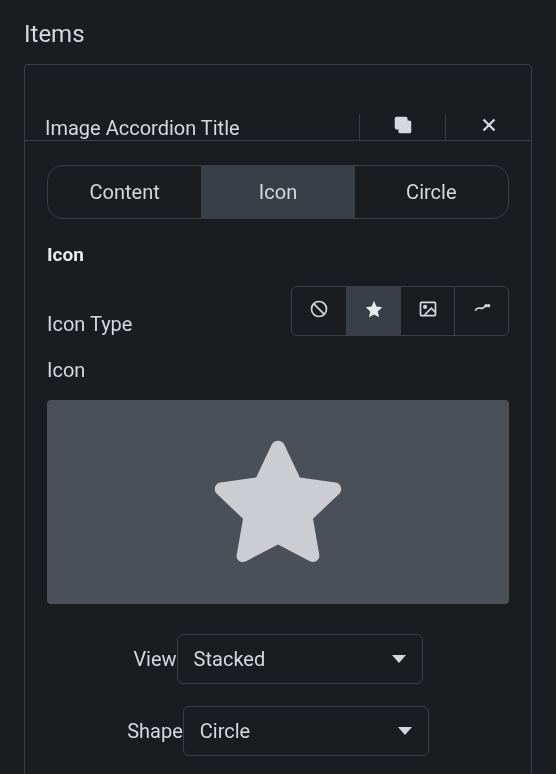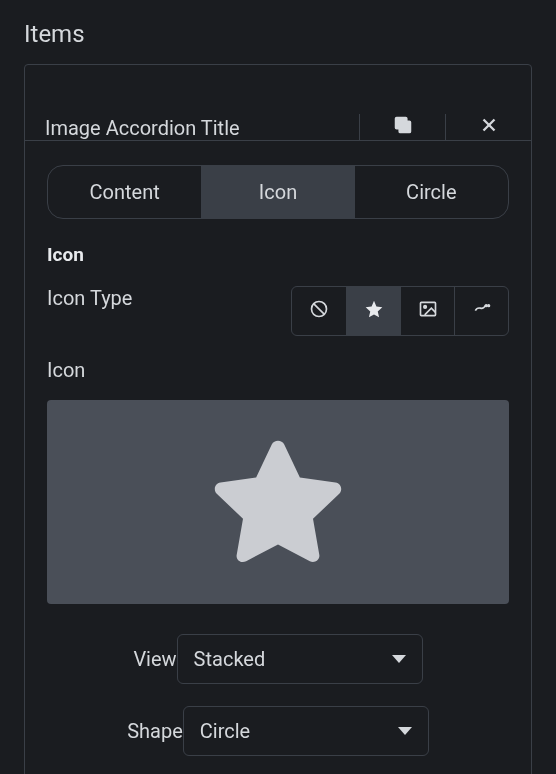--- a/index.html
+++ b/index.html
@@ -76,21 +76,21 @@
       background: #3a3f47;
     }
     .subsection-title {
       font-size: 19px;
       font-weight: 700;
       color: #e8eaed;
       margin-bottom: 20px;
     }
     .row {
       display: flex;
-      align-items: flex-start;
+      align-items: flex-end;
       justify-content: space-between;
       margin-bottom: 22px;
     }
     .row-label {
       font-size: 20px;
       color: #d5d8dc;
     }
     .icon-type-group {
       display: flex;
       border: 1px solid #3a3f47;

